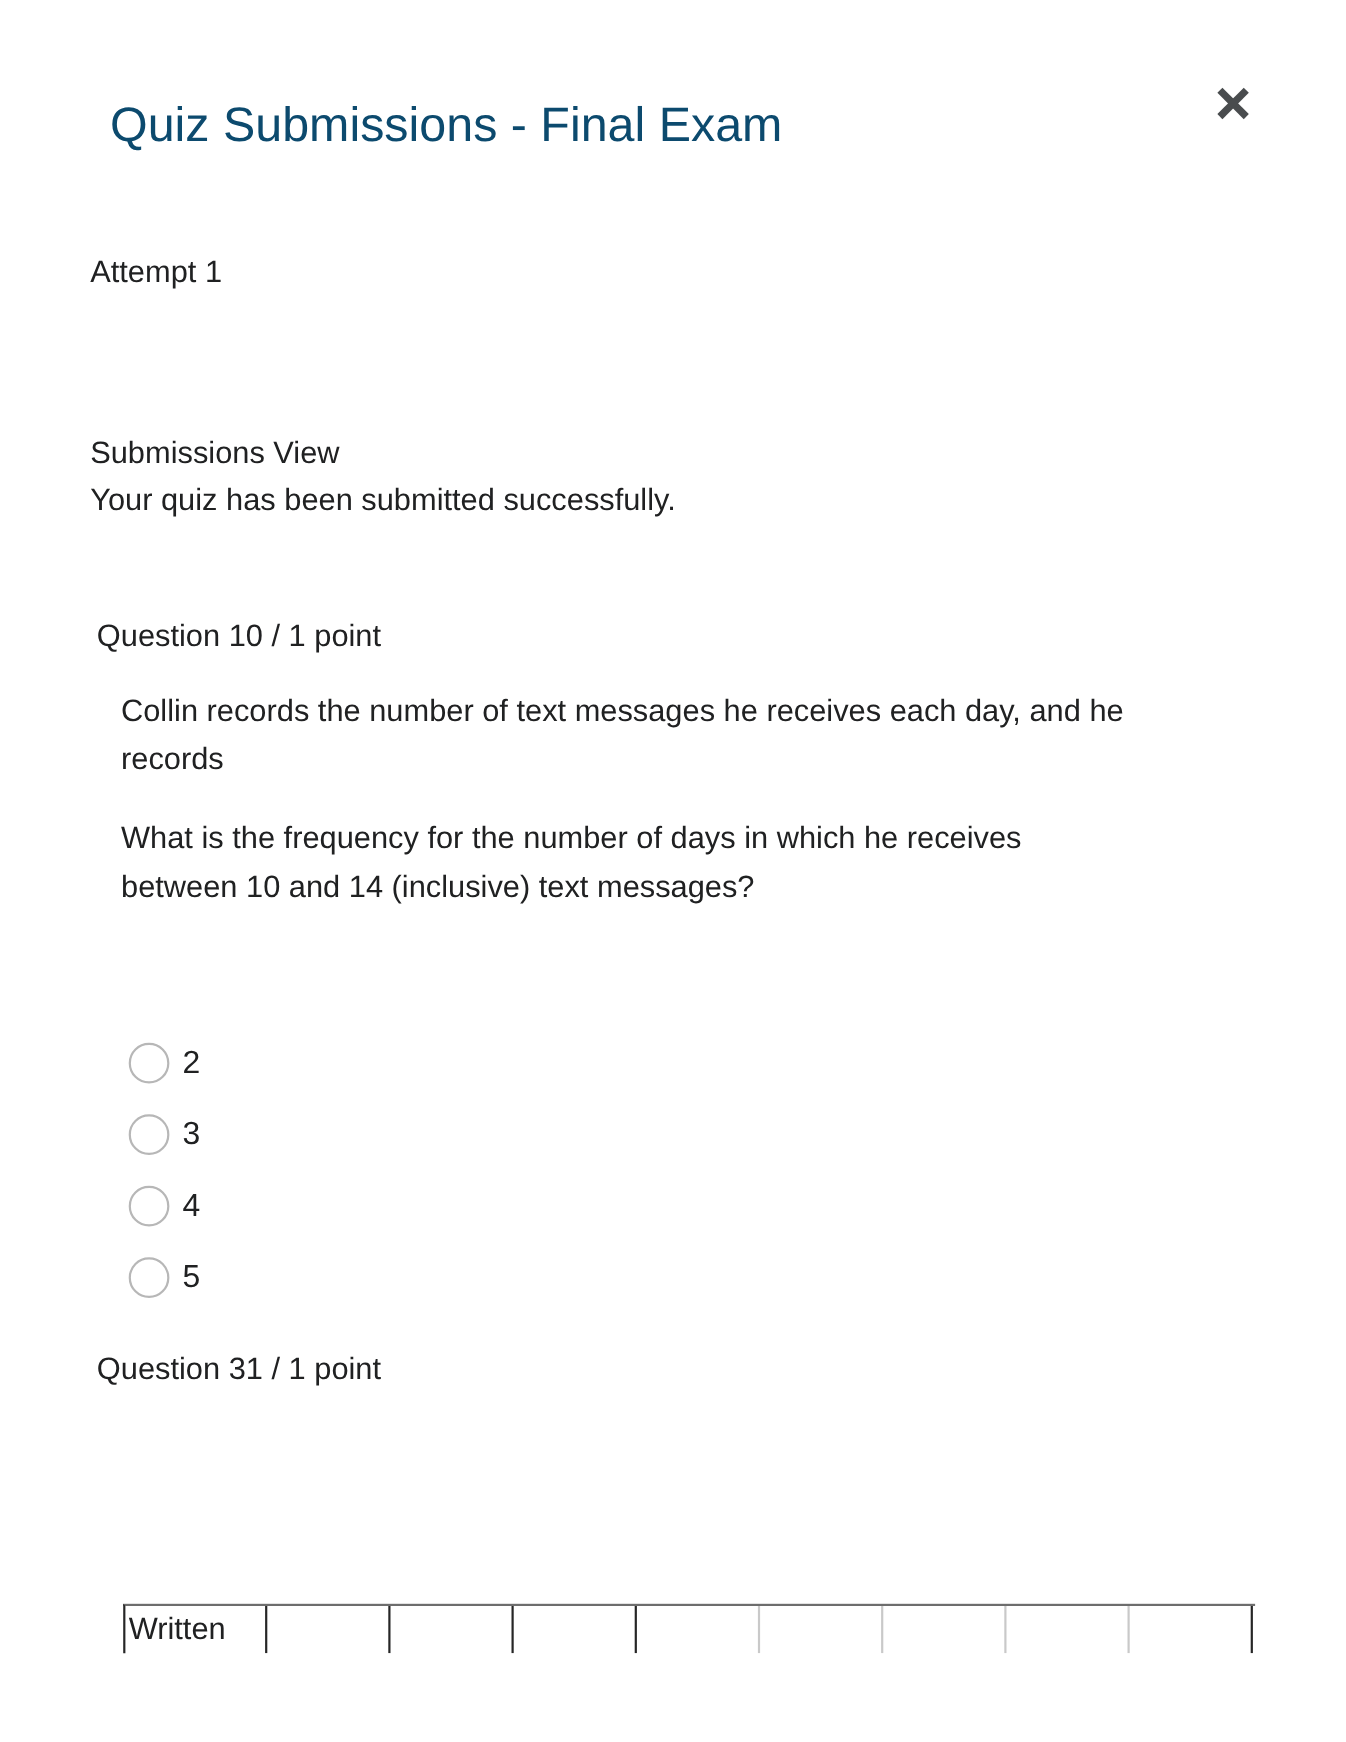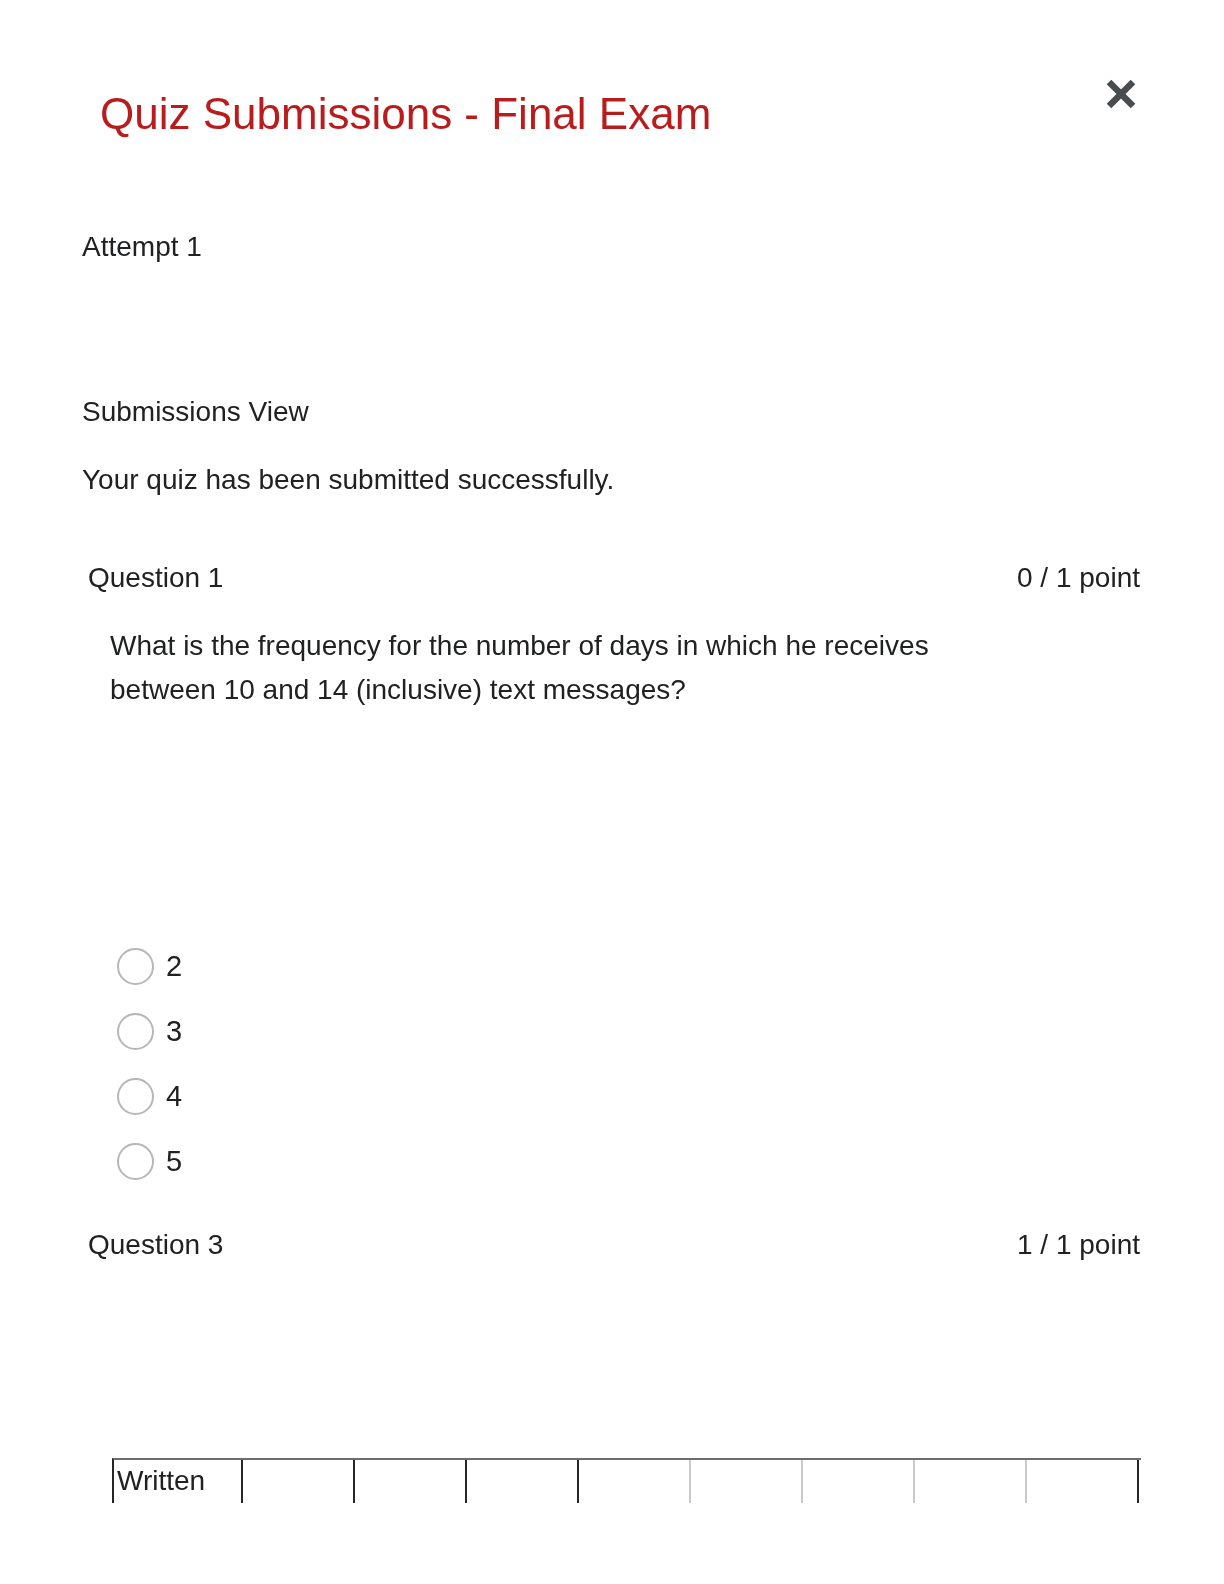--- a/index.html
+++ b/index.html
@@ -12,21 +12,21 @@
     color: #202122;
     overflow: hidden;
   }
   .abs { position: absolute; }
 
   .modal-title {
     left: 100px; top: 88px;
     font-size: 44px;
     font-weight: 400;
     line-height: 1.2;
-    color: #b91c1c;
+    color: #0c4a6e;
     white-space: nowrap;
   }
   .close-btn {
     left: 1097px; top: 70px;
     width: 48px; height: 48px;
     background: transparent;
     border: none;
     padding: 0;
     cursor: pointer;
     display: flex; align-items: center; justify-content: center;
@@ -41,27 +41,26 @@
   .body-text {
     font-size: 28px;
     font-weight: 400;
     line-height: 36px;
     white-space: nowrap;
   }
 
   .attempt-heading   { left: 82px; top: 231px; }
   .attempt-written   { left: 82px; top: 286px; }
   .subview-heading   { left: 82px; top: 396px; }
-  .subview-message   { left: 82px; top: 462px; }
+  .subview-message   { left: 82px; top: 437px; }
 
   .q-header {
     left: 88px;
     width: 1052px;
     display: flex;
-    justify-content: space-between;
     align-items: baseline;
   }
   .q1-header { top: 562px; }
   .q2-header { top: 1229px; }
 
   .q-body {
     left: 110px;
     width: 1080px;
     font-size: 28px;
     line-height: 44px;
@@ -137,20 +136,22 @@
 
   <div class="abs h-bold subview-heading">Submissions View</div>
   <div class="abs body-text subview-message">Your quiz has been submitted successfully.</div>
 
   <div class="abs q-header q1-header">
     <span class="h-bold">Question 1</span>
     <span class="h-bold">0 / 1 point</span>
   </div>
 
   <div class="abs q-body q1-body">
+    <p>Collin records the number of text messages he receives each day, and he
+records</p>
     <p>What is the frequency for the number of days in which he receives
 between 10 and 14 (inclusive) text messages?</p>
   </div>
 
   <div class="abs options">
     <div class="option-row">
       <span class="radio-circle"></span>
       <span class="option-label">2</span>
     </div>
     <div class="option-row">

